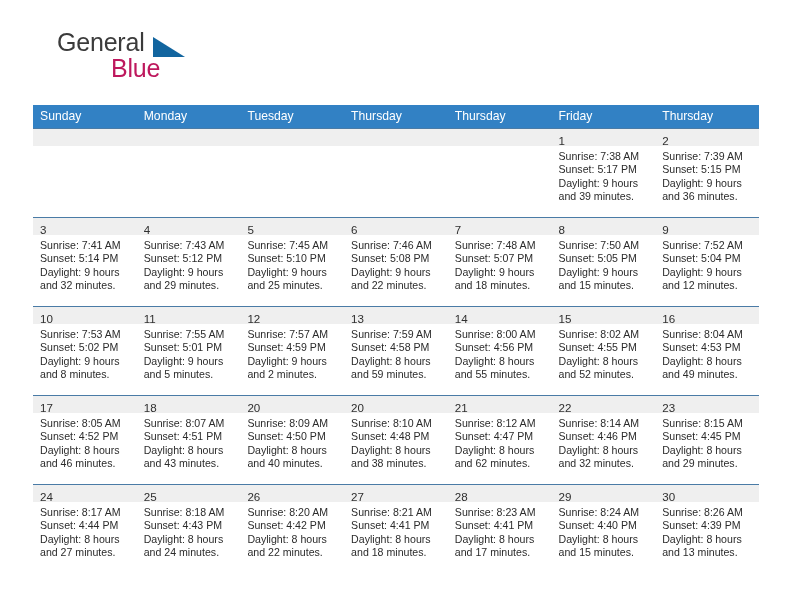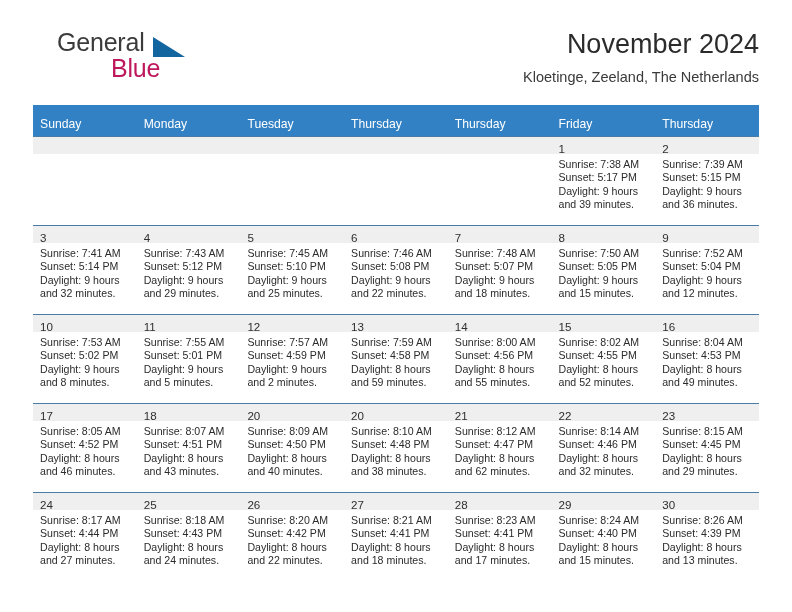--- a/index.html
+++ b/index.html
@@ -95,21 +95,21 @@
     width: 726px;
     border-collapse: collapse;
     table-layout: fixed;
   }
   .calendar th {
     background: #3281c4;
     color: #ffffff;
     font-size: 12.2px;
     font-weight: normal;
     text-align: left;
-    padding: 12px 0 5px 7px;
+    padding: 4px 0 5px 7px;
     height: 13px;
     font-family: "Liberation Sans", sans-serif;
   }
   .calendar td {
     vertical-align: top;
     padding: 0;
     width: 103.7px;
     border-top: 1px solid #4a7ba6;
     background: #ffffff;
   }
@@ -152,24 +152,20 @@
 <div class="page">
 
   <div class="header">
 
     <div class="brand">
       <span class="brand-general">General</span>
       <span class="brand-triangle"></span>
       <span class="brand-blue">Blue</span>
     </div>
 
-    <div class="title-wrap">
-      <div class="cal-title">November 2024</div>
-      <div class="cal-subtitle">Kloetinge, Zeeland, The Netherlands</div>
-    </div>
 
   </div>
 
   <table class="calendar">
     <thead>
       <tr>
         <th>Sunday</th>
         <th>Monday</th>
         <th>Tuesday</th>
         <th>Thursday</th>

